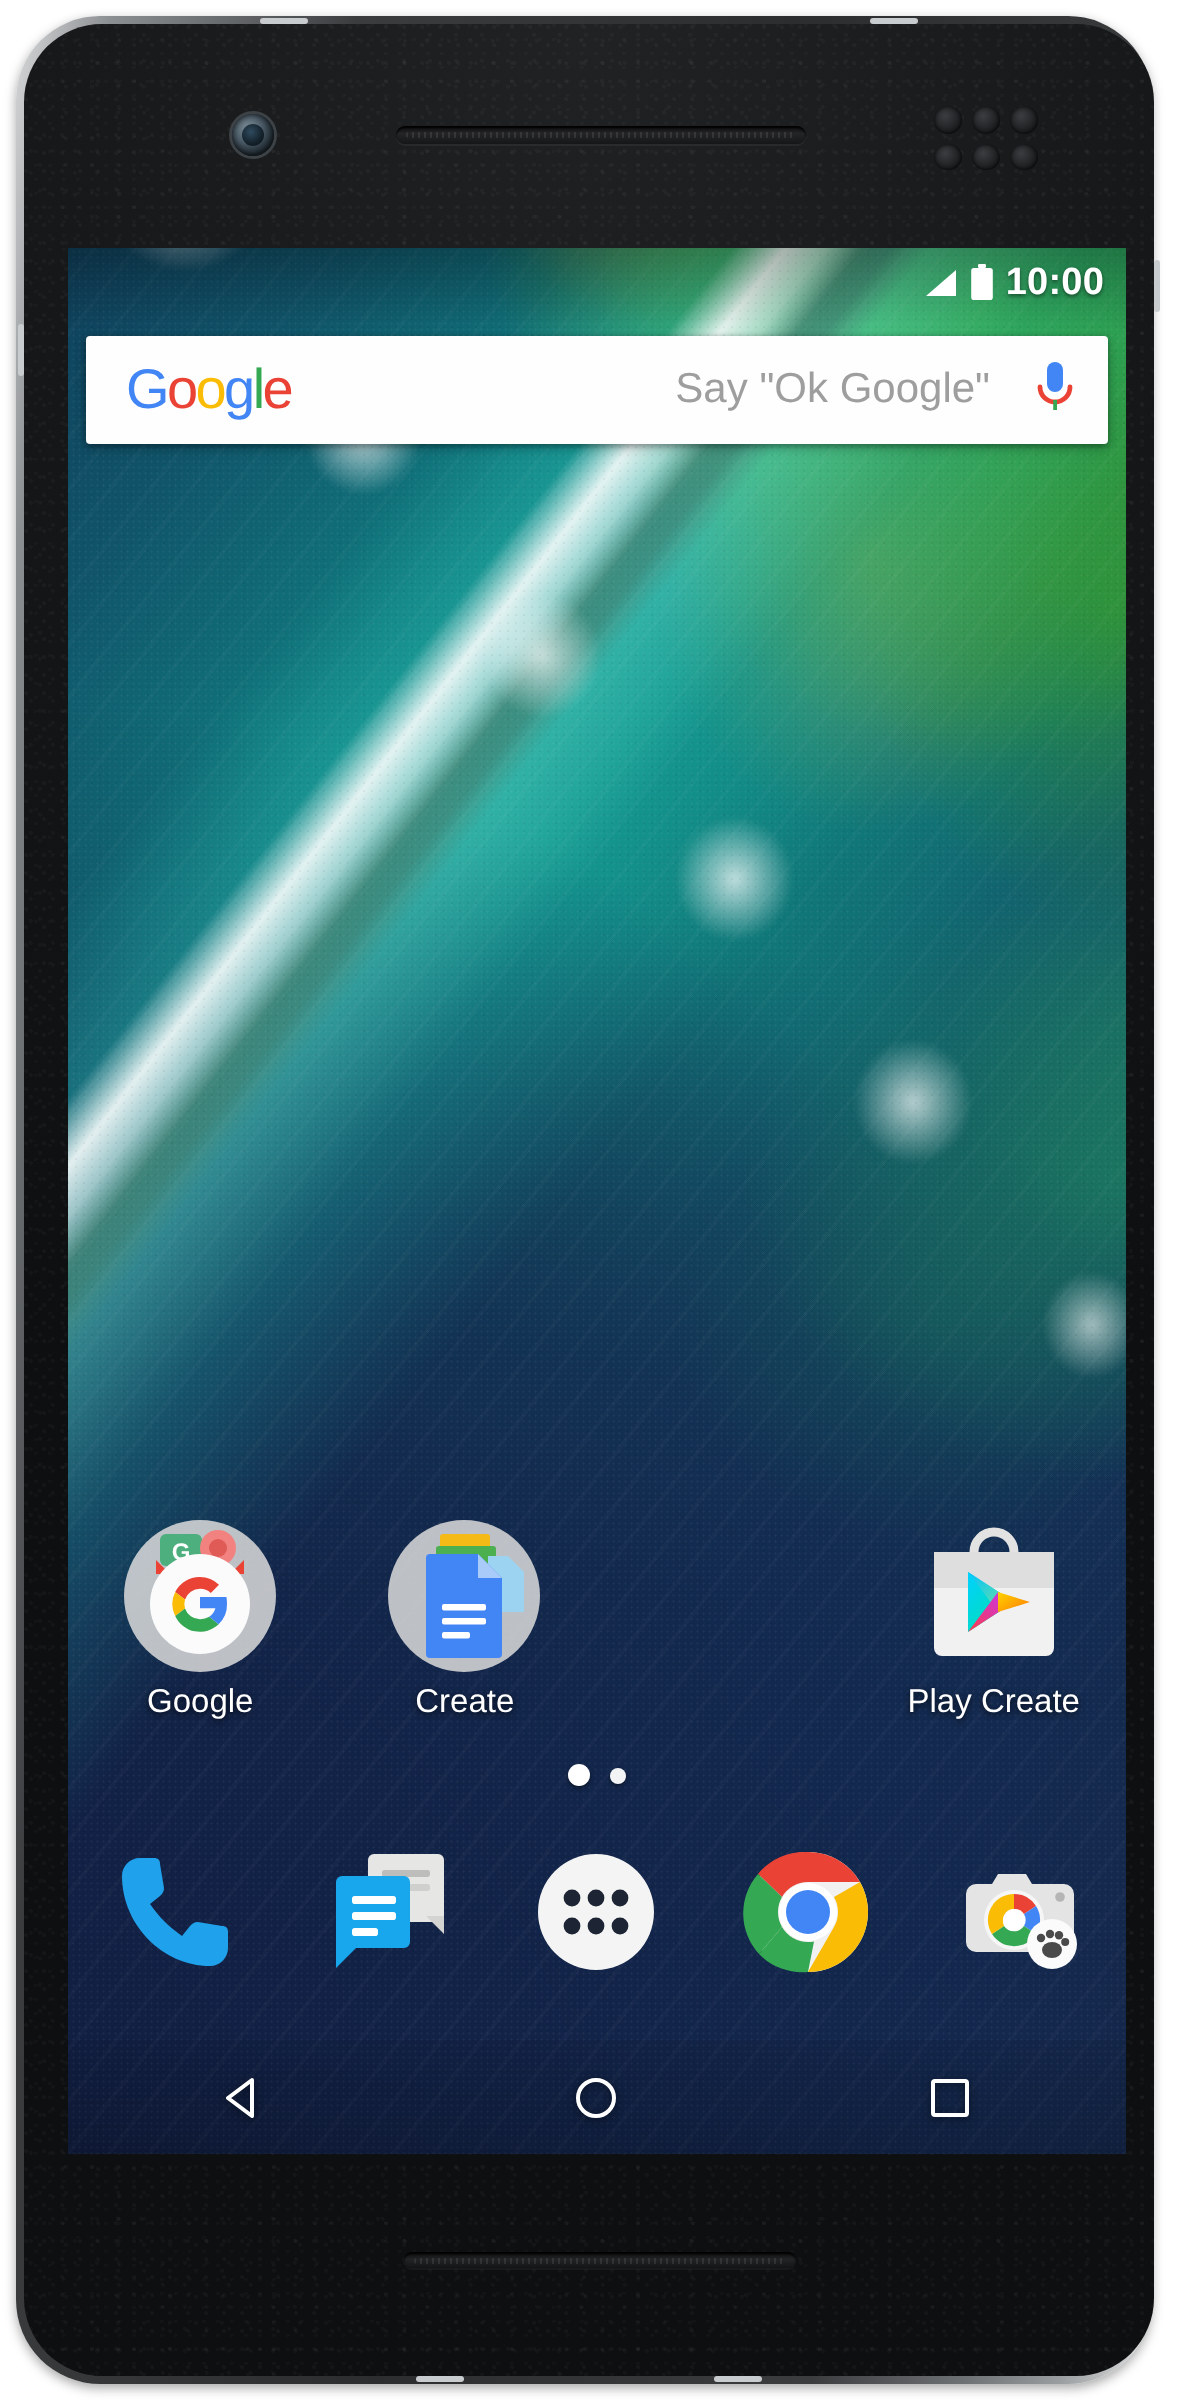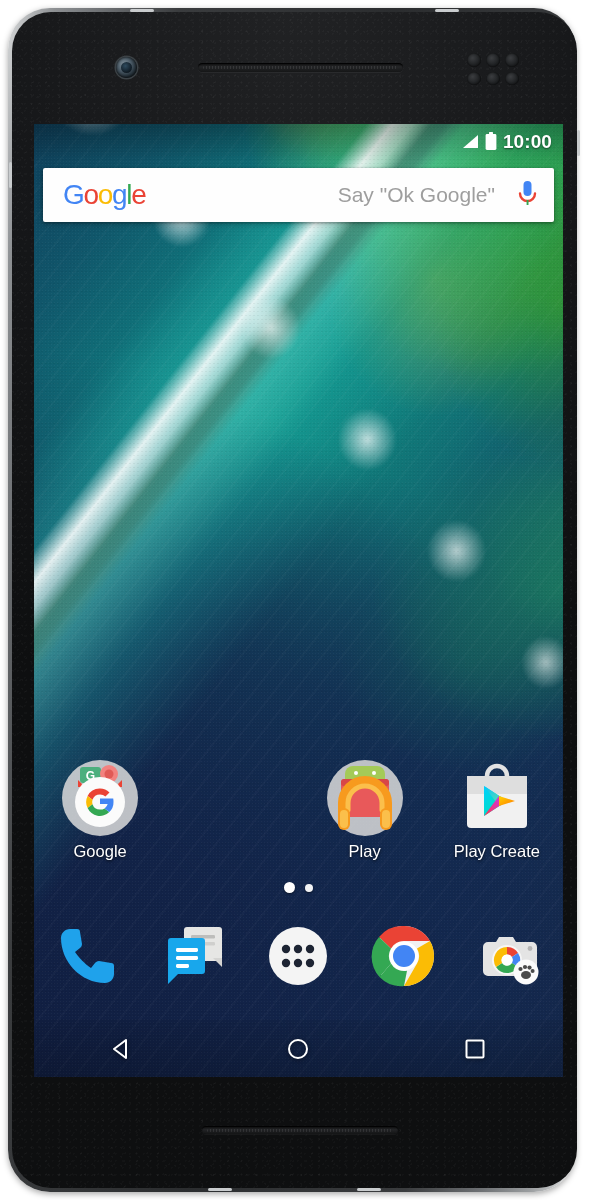--- a/index.html
+++ b/index.html
@@ -404,48 +404,44 @@
               <circle cx="38" cy="42" r="25" fill="#fbfbfb"></circle>
               <path d="M38 28.5 a13.5 13.5 0 0 1 9.5 3.9 l-4.1 4.1 a7.8 7.8 0 0 0-5.4-2.1 a8 8 0 0 0-7.5 5.4 l-4.9-3.8 A13.5 13.5 0 0 1 38 28.5 z" fill="#EA4335"></path>
               <path d="M25.6 36 l4.9 3.8 a8 8 0 0 0 0 4.4 l-4.9 3.8 a13.5 13.5 0 0 1 0-12 z" fill="#FBBC05"></path>
               <path d="M25.6 48 l4.9-3.8 a8 8 0 0 0 7.5 5.4 a8.4 8.4 0 0 0 4.6-1.2 l4.7 3.7 A13.5 13.5 0 0 1 25.6 48 z" fill="#34A853"></path>
               <path d="M51.5 42 a13.5 13.5 0 0 1-4.2 10.1 l-4.7-3.7 a7.6 7.6 0 0 0 3.1-4.3 H38 v-5.6 h13.2 a14 14 0 0 1 .3 3.5 z" fill="#4285F4"></path>
             </svg>
           </div>
           <div class="app-label">Google</div>
         </div>
 
-
-        <div class="app-cell empty">
-          <div class="app-icon"></div>
-          <div class="app-label"></div>
-        </div>
-
         <div class="app-cell">
           <div class="app-icon">
             <div class="folder-bg"></div>
             <svg viewBox="0 0 76 76" style="position:absolute;inset:0;">
 
-              <path d="M26 6 h24 a8 8 0 0 1 8 8 v6 H18 v-6 a8 8 0 0 1 8-8 z" fill="#A4CA57"></path>
-              <circle cx="29" cy="13" r="2" fill="#ffffff"></circle>
-              <circle cx="47" cy="13" r="2" fill="#ffffff"></circle>
-
-              <rect x="14" y="19" width="48" height="38" rx="4" fill="#E8595A"></rect>
-              <rect x="14" y="19" width="48" height="7" rx="3" fill="#D84648"></rect>
-
-              <path d="M15 52 v-9 a23 23 0 0 1 46 0 v9" stroke="#F79A1E" stroke-width="8" fill="none" stroke-linecap="round"></path>
-              <path d="M21 50 v-7 a17 17 0 0 1 34 0 v7" stroke="#FBBF4B" stroke-width="5" fill="none" stroke-linecap="round"></path>
-              <rect x="11" y="48" width="12" height="22" rx="6" fill="#F79A1E"></rect>
-              <rect x="53" y="48" width="12" height="22" rx="6" fill="#F79A1E"></rect>
-              <rect x="13" y="50" width="8" height="18" rx="4" fill="#FBBF4B"></rect>
-              <rect x="55" y="50" width="8" height="18" rx="4" fill="#FBBF4B"></rect>
-            </svg>
-          </div>
-          <div class="app-label">Play</div>
-        </div>
+              <rect x="26" y="7" width="25" height="9" rx="1.5" fill="#F5BA16"></rect>
+              <rect x="24" y="13" width="30" height="10" rx="1.5" fill="#4CAF50"></rect>
+              <path d="M50 18 h10 l8 8 v20 h-18 z" fill="#9BD3F0"></path>
+
+              <path d="M21 17 h24 l12 12 v38 a2 2 0 0 1-2 2 H21 a2 2 0 0 1-2-2 V19 a2 2 0 0 1 2-2 z" fill="#4285F4"></path>
+              <path d="M45 17 l12 12 h-12 z" fill="#A8CBFA"></path>
+              <rect x="27" y="42" width="22" height="3.2" rx="1" fill="#ffffff"></rect>
+              <rect x="27" y="49" width="22" height="3.2" rx="1" fill="#ffffff"></rect>
+              <rect x="27" y="56" width="14" height="3.2" rx="1" fill="#ffffff"></rect>
+            </svg>
+          </div>
+          <div class="app-label">Create</div>
+        </div>
+
+        <div class="app-cell empty">
+          <div class="app-icon"></div>
+          <div class="app-label"></div>
+        </div>
+
 
         <div class="app-cell">
           <div class="app-icon">
             <svg viewBox="0 0 76 76" style="position:absolute;inset:0;">
               <defs>
                 <linearGradient id="pg1" x1="0" y1="0" x2="1" y2="1">
                   <stop offset="0" stop-color="#00D0FF"></stop>
                     <stop offset="1" stop-color="#00E5A0"></stop>
                 </linearGradient>
                 <linearGradient id="pg2" x1="0" y1="0" x2="1" y2="1">

